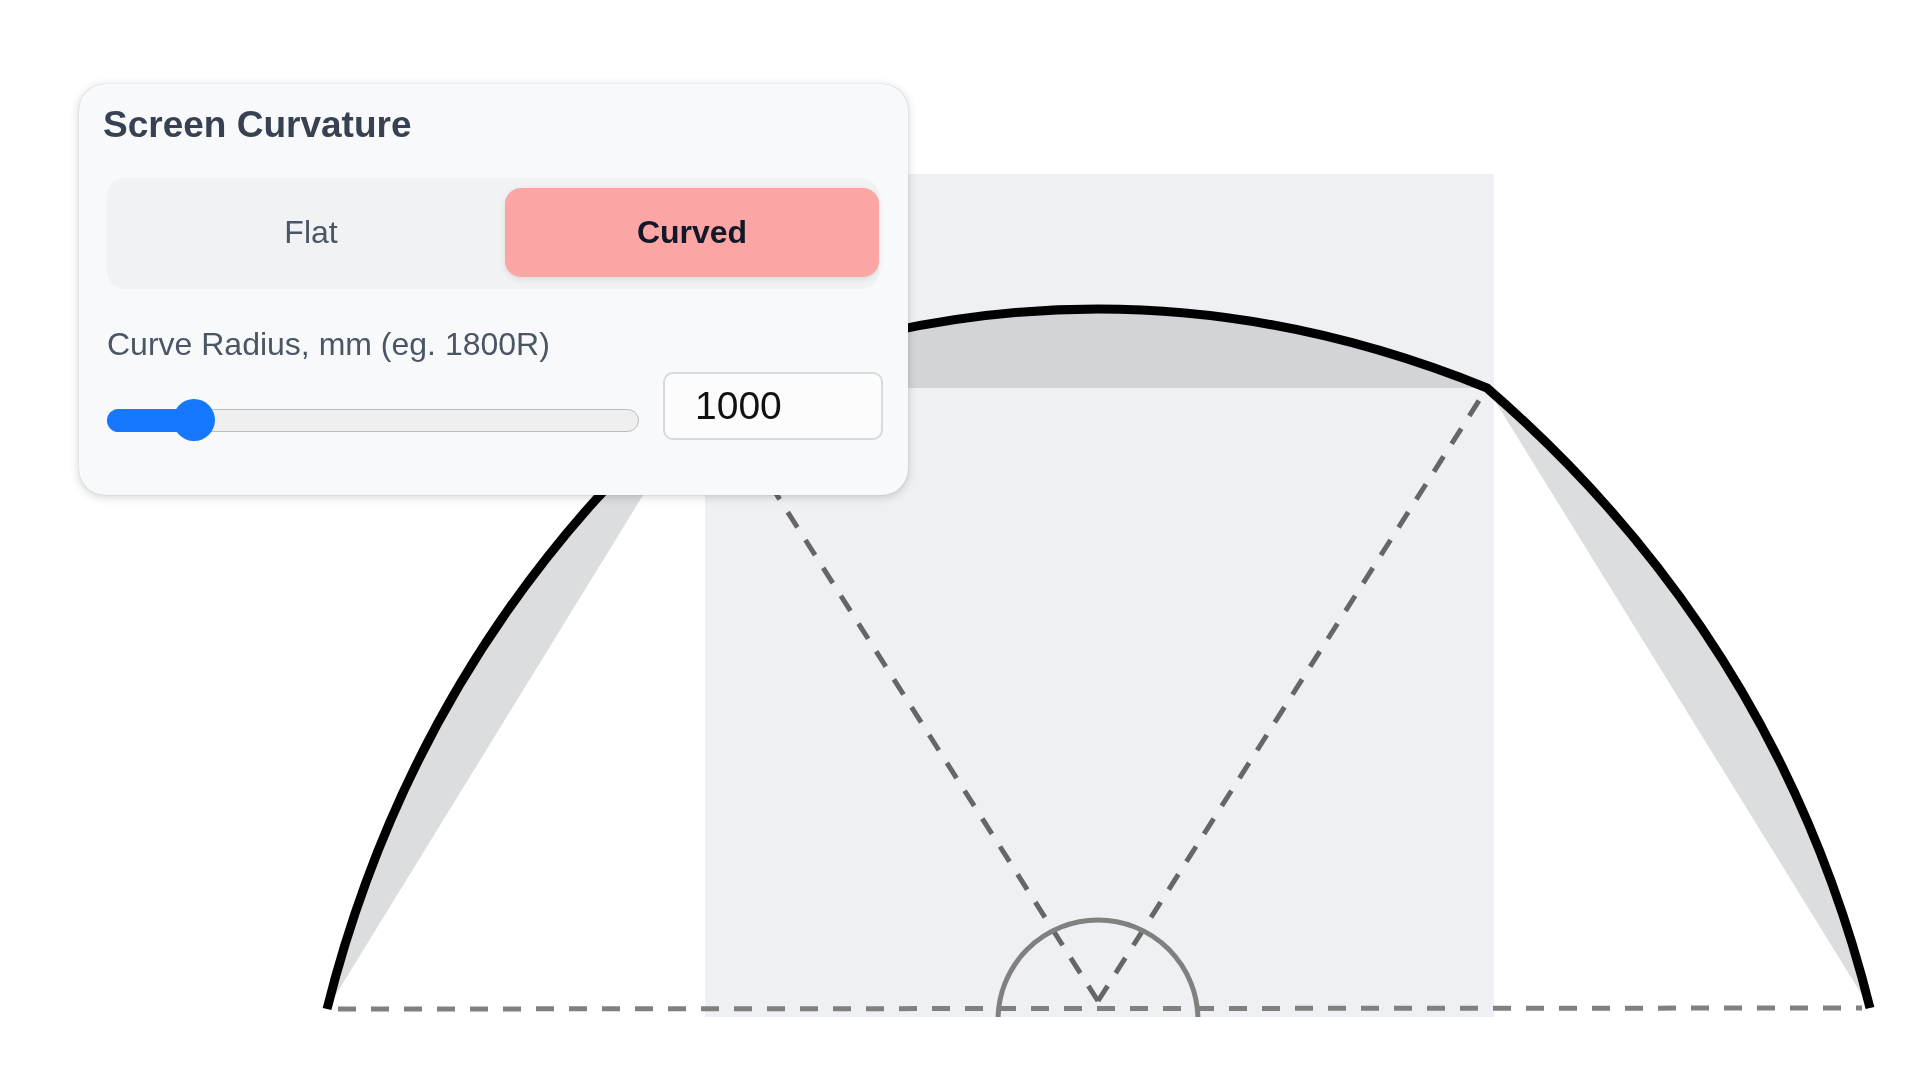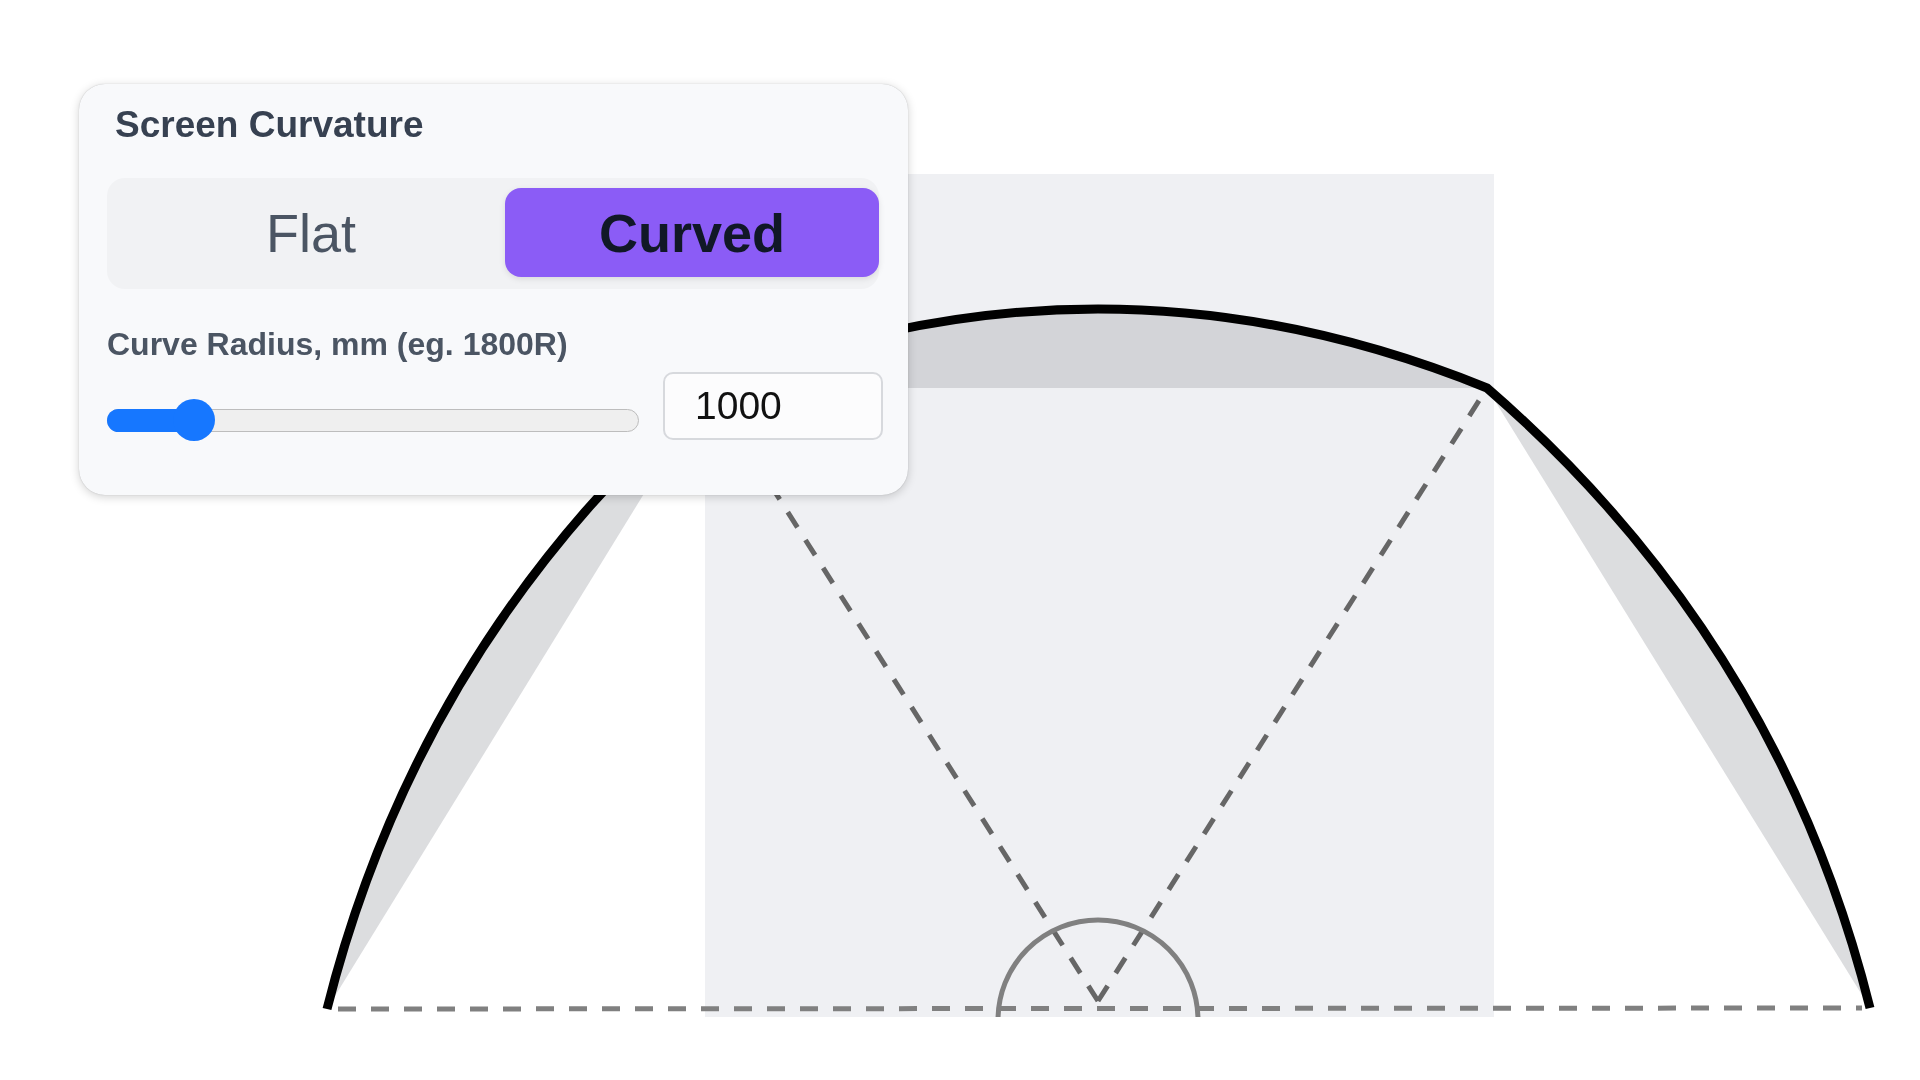--- a/index.html
+++ b/index.html
@@ -2,29 +2,29 @@
 <html><head>
 <meta charset="utf-8">
 <style>
   html, body { margin:0; padding:0; }
   body { width:1920px; height:1080px; background:#ffffff; position:relative; overflow:hidden;
          font-family:"Liberation Sans", sans-serif; }
   #diagram { position:absolute; left:0; top:0; width:1920px; height:1080px; }
   .panel { position:absolute; left:79px; top:84px; width:829px; height:411px;
            background:#f8f9fb; border-radius:26px;
            box-shadow:0 2px 10px rgba(0,0,0,0.18), 0 0 1px rgba(0,0,0,0.25); }
-  .panel-title { position:absolute; left:36px; top:20px; font-size:37px; font-weight:600; color:#374151; }
+  .panel-title { position:absolute; left:24px; top:20px; font-size:37px; font-weight:600; color:#374151; }
   .segmented { position:absolute; left:28px; top:94px; width:772px; height:111px;
                background:#f1f2f4; border-radius:18px; }
   .seg { position:absolute; top:10px; height:89px; border-radius:16px; display:flex;
-         align-items:center; justify-content:center; font-size:54px; cursor:pointer; }
+         align-items:center; justify-content:center; font-size:32px; cursor:pointer; }
   .seg-flat { left:10px; width:388px; color:#4b5563; }
-  .seg-curved { left:398px; width:374px; background:#8b5cf6; color:#111827; font-weight:600;
+  .seg-curved { left:398px; width:374px; background:#fca5a5; color:#111827; font-weight:600;
                 box-shadow:0 2px 6px rgba(0,0,0,0.10); }
-  .radius-label { position:absolute; left:28px; top:242px; font-size:32px; color:#4b5563;font-weight:bold; }
+  .radius-label { position:absolute; left:28px; top:242px; font-size:32px; color:#4b5563; }
   .slider { position:absolute; left:28px; top:325px; width:532px; height:23px; }
   .slider-track { position:absolute; left:0; top:0; width:530px; height:21px; background:#efefef;
                   border:1px solid #bdbdbd; border-radius:12px; }
   .slider-fill { position:absolute; left:0; top:0; width:88px; height:23px; background:#1677ff;
                  border-radius:12px 0 0 12px; }
   .slider-thumb { position:absolute; left:66px; top:-10px; width:42px; height:42px; border-radius:50%;
                   background:#1677ff; cursor:pointer; }
   .radius-input { position:absolute; left:584px; top:288px; width:220px; height:68px; box-sizing:border-box;
                   border:2px solid #d7d9dd; border-radius:10px; background:#fcfcfd;
                   font-family:"Liberation Sans", sans-serif; font-size:39px; color:#111111;

